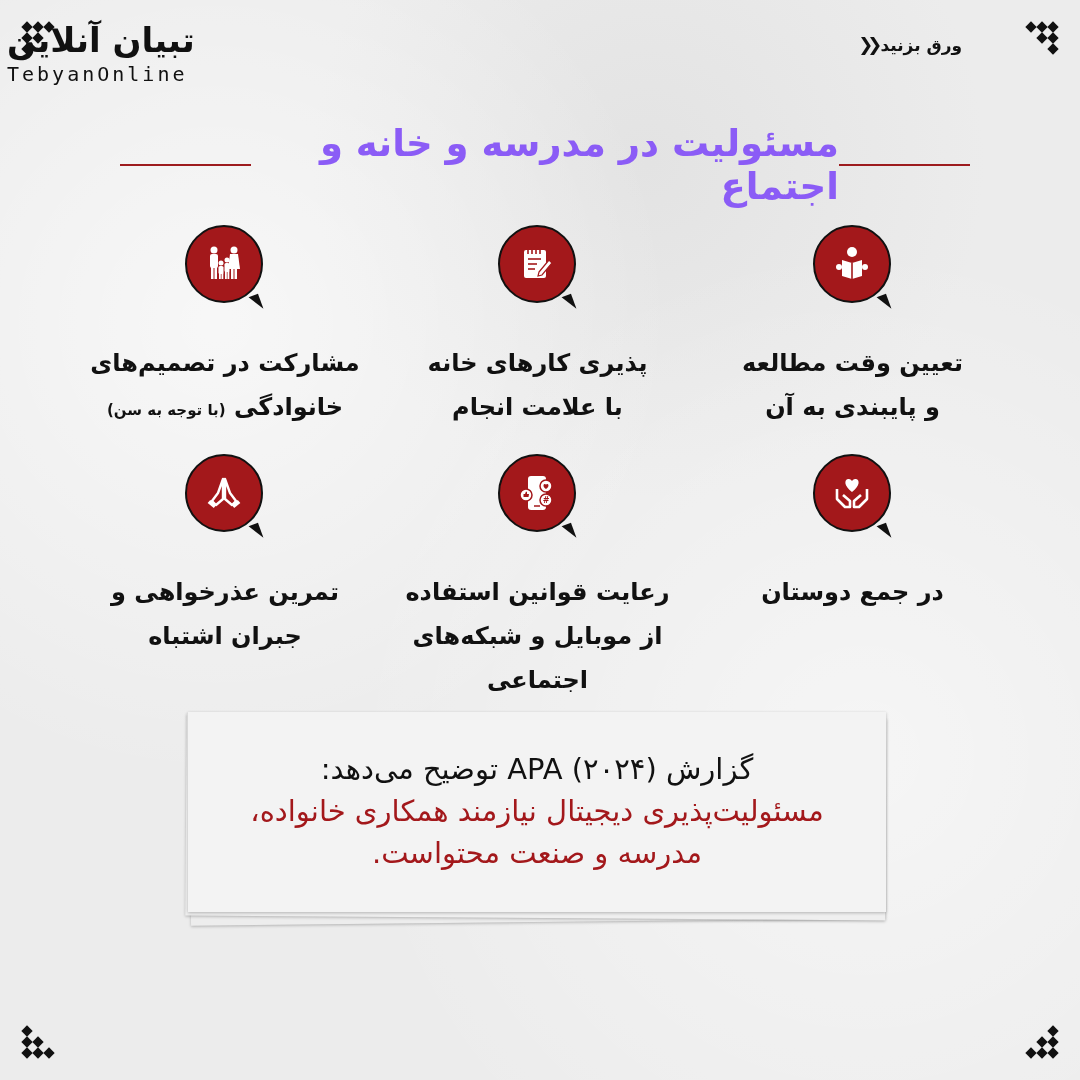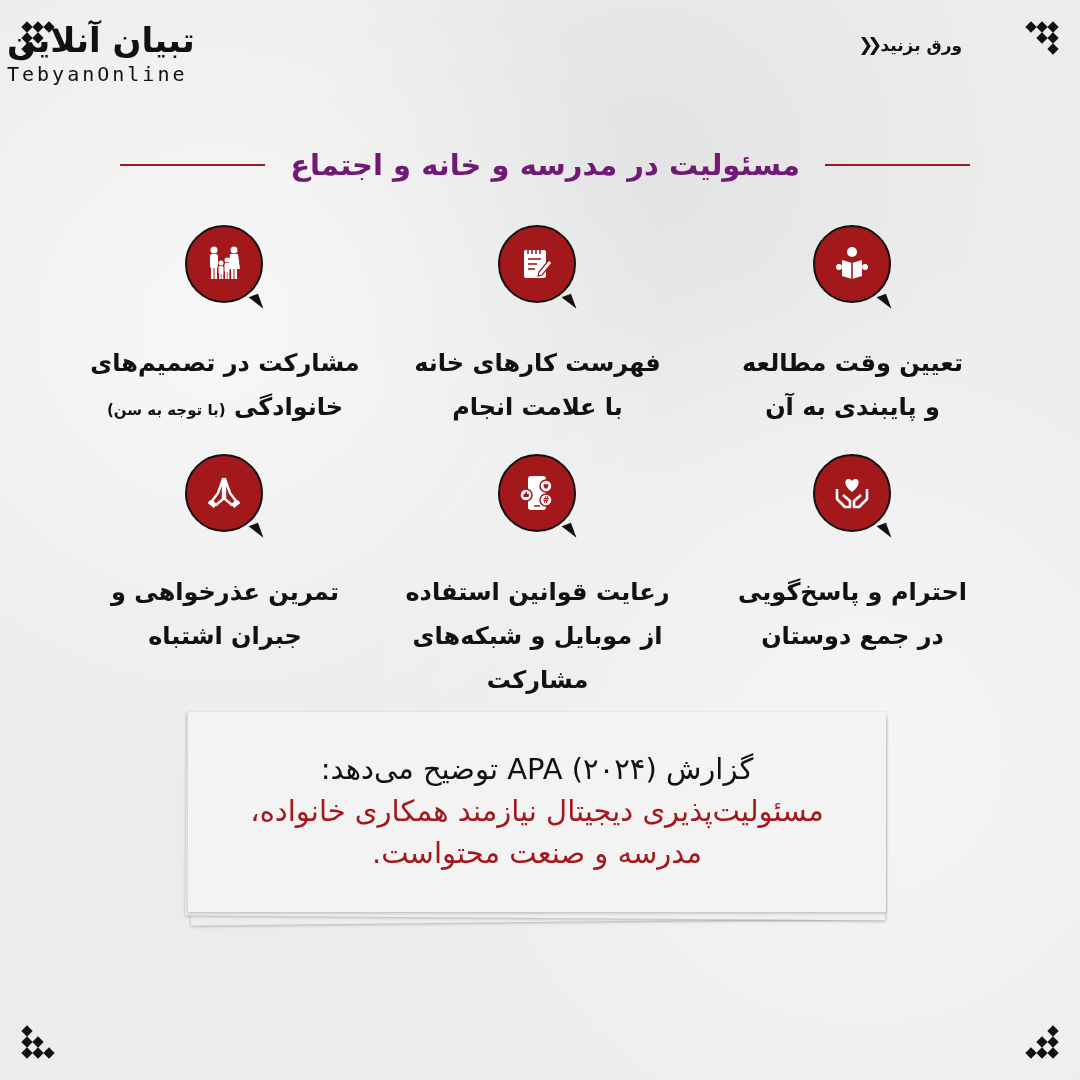--- a/index.html
+++ b/index.html
@@ -35,22 +35,22 @@
   }
   .logo .fa { font-family: "DejaVu Sans", sans-serif; font-weight: bold; font-size: 34px; line-height: 40px; color: #111; direction: rtl; }
   .logo .en { font-family: "DejaVu Sans Mono", monospace; font-size: 20px; letter-spacing: 3px; color: #111; margin-top: 2px; }
 
   .title-row {
     position: absolute; top: 140px; left: 120px; width: 850px; height: 50px;
     display: flex; align-items: center; justify-content: space-between;
   }
   .title-row .rule { width: 145px; height: 2px; background: #9d1b1e; }
   .title-row .title {
-    font-family: "DejaVu Sans", sans-serif; font-weight: bold; font-size: 29px;
-    color: #701a75; direction: rtl;
+    font-family: "DejaVu Sans", sans-serif; font-weight: bold; font-size: 37px;
+    color: #8b5cf6; direction: rtl;
   }
 
   .grid {
     position: absolute; top: 225px; left: 70px; width: 940px;
     display: grid; grid-template-columns: 315px 315px 310px;
     direction: rtl;
     row-gap: 22px;
   }
   .card { display: flex; flex-direction: column; align-items: center; }
   .bubble {
@@ -192,21 +192,21 @@
             <line x1="13" y1="17" x2="26" y2="17"></line>
               <line x1="13" y1="22" x2="22" y2="22"></line>
             <line x1="13" y1="27" x2="20" y2="27"></line>
           </g>
           <path d="M24 30 L34 18 L37 21 L27 33 L23 34 Z" fill="#fff" stroke="#a3181b" stroke-width="1.2"></path>
         </svg>
       </div>
       <div class="tail"></div>
     </div>
     <div class="text">
-      <div>فهرست کارهای خانه</div>
+      <div>پذیری کارهای خانه</div>
       <div>با علامت انجام</div>
     </div>
   </div>
 
   <div class="card">
     <div class="bubble">
       <div class="circle">
         <svg viewBox="0 0 44 44">
           <g fill="#fff">
             <circle cx="12" cy="8" r="3.5"></circle>
@@ -244,21 +244,20 @@
       <div class="circle">
         <svg viewBox="0 0 44 44">
           <path d="M22 21 C14 15 14 9 18 8 C20 7.5 21.5 9 22 10 C22.5 9 24 7.5 26 8 C30 9 30 15 22 21 Z" fill="#fff"></path>
           <path d="M7 18 L7 28 L15 36 L20 36 L20 30 L13 24" fill="none" stroke="#fff" stroke-width="2.6" stroke-linejoin="round"></path>
           <path d="M37 18 L37 28 L29 36 L24 36 L24 30 L31 24" fill="none" stroke="#fff" stroke-width="2.6" stroke-linejoin="round"></path>
         </svg>
       </div>
       <div class="tail"></div>
     </div>
     <div class="text">
-      <div>احترام و پاسخ‌گویی</div>
       <div>در جمع دوستان</div>
     </div>
   </div>
 
   <div class="card">
     <div class="bubble">
       <div class="circle">
         <svg viewBox="0 0 44 44">
           <rect x="13" y="5" width="18" height="34" rx="3" fill="#fff"></rect>
           <line x1="19" y1="35" x2="25" y2="35" stroke="#a3181b" stroke-width="1.5"></line>
@@ -268,21 +267,21 @@
           <path d="M31 18 C28 16 28 13.5 29.5 13 C30.3 12.8 30.8 13.4 31 13.8 C31.2 13.4 31.7 12.8 32.5 13 C34 13.5 34 16 31 18 Z" fill="#a3181b"></path>
           <circle cx="31" cy="29" r="6" fill="#fff" stroke="#a3181b" stroke-width="1.5"></circle>
           <text x="31" y="32" font-size="8" text-anchor="middle" fill="#a3181b" font-family="DejaVu Sans, sans-serif" font-weight="bold">#</text>
         </svg>
       </div>
       <div class="tail"></div>
     </div>
     <div class="text">
       <div>رعایت قوانین استفاده</div>
       <div>از موبایل و شبکه‌های</div>
-      <div>مشارکت</div>
+      <div>اجتماعی</div>
     </div>
   </div>
 
   <div class="card">
     <div class="bubble">
       <div class="circle">
         <svg viewBox="0 0 44 44">
           <path d="M21 8 L21 28 L14 34 L10 30 L16 22 Z" fill="none" stroke="#fff" stroke-width="2.4" stroke-linejoin="round"></path>
           <path d="M23 8 L23 28 L30 34 L34 30 L28 22 Z" fill="none" stroke="#fff" stroke-width="2.4" stroke-linejoin="round"></path>
           <rect x="6" y="31" width="8" height="4" transform="rotate(40 10 33)" fill="#fff"></rect>

